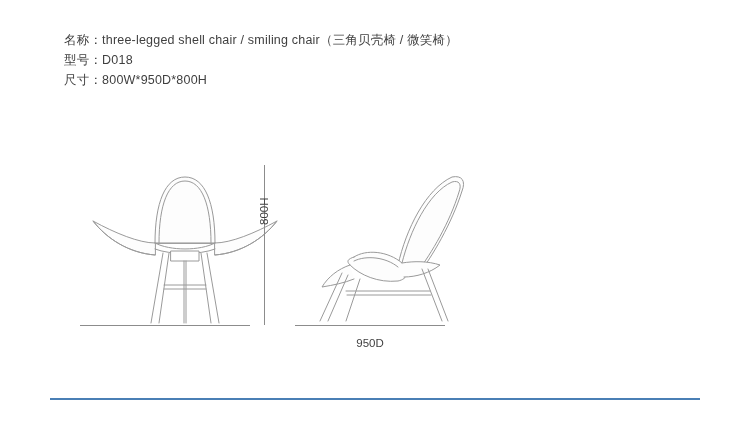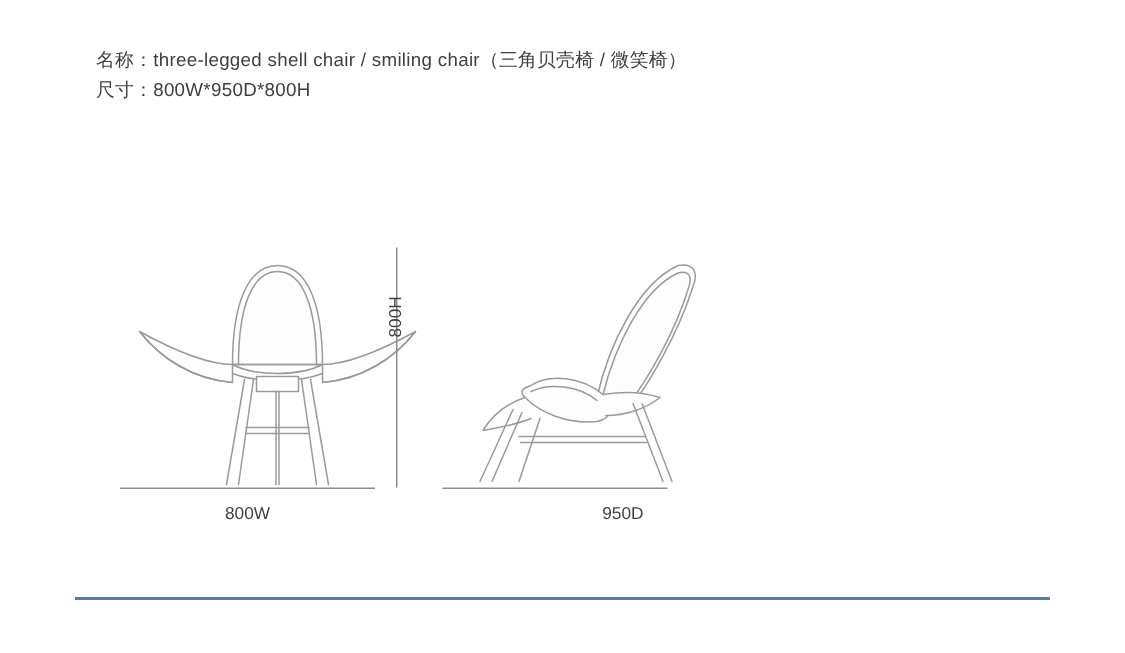--- a/index.html
+++ b/index.html
@@ -82,24 +82,23 @@
     font-size: 11.5px;
     color: #3f3f3f;
     text-align: center;
   }
   .dim-w {
     left: 30px;
     top: 172px;
     width: 170px;
   }
   .dim-d {
-    left: 229px;
+    left: 245px;
     top: 172px;
     width: 150px;
-    text-align: right;
   }
   .height-axis {
     position: absolute;
     left: 214px;
     top: 0px;
     width: 1px;
     height: 160px;
     background: #8c8c8c;
   }
   .dim-h {
@@ -125,20 +124,23 @@
 </head>
 <body>
 
 <div class="page">
 
   <div class="spec-list">
     <div class="spec-row">
       <span class="label">名称：</span><span class="value">three-legged shell chair / smiling chair（三角贝壳椅 / 微笑椅）</span>
     </div>
     <div class="spec-row">
+      <span class="label">型号：</span><span class="value">D018</span>
+    </div>
+    <div class="spec-row">
       <span class="label">尺寸：</span><span class="value">800W*950D*800H</span>
     </div>
   </div>
 
   <div class="diagram-area">
 
     <div class="view view-front">
       <svg width="200" height="162" viewBox="0 0 200 162">
         <g fill="none" stroke="#9a9a9a" stroke-width="1" stroke-linejoin="round" stroke-linecap="round">
 
@@ -165,21 +167,20 @@
           <path d="M99,96 L99,158"></path>
           <path d="M101,96 L101,158"></path>
 
           <path d="M79,120 L121,120"></path>
           <path d="M79,124 L121,124"></path>
         </g>
       </svg>
     </div>
 
     <div class="base-line base-line-front"></div>
-    <div class="dim-label dim-w">800W</div>
 
     <div class="height-axis"></div>
     <div class="dim-h">800H</div>
 
     <div class="view view-side">
       <svg width="200" height="162" viewBox="0 0 200 162">
         <g fill="none" stroke="#9a9a9a" stroke-width="1" stroke-linejoin="round" stroke-linecap="round">
 
           <path d="M96,100 C104,64 124,24 150,12 C160,10 164,16 160,26 C150,58 130,92 116,110 Z" fill="#fdfdfd"></path>
           <path d="M100,98 C108,66 126,28 150,17 C157,15 160,19 157,27 C148,57 129,89 116,106"></path>

